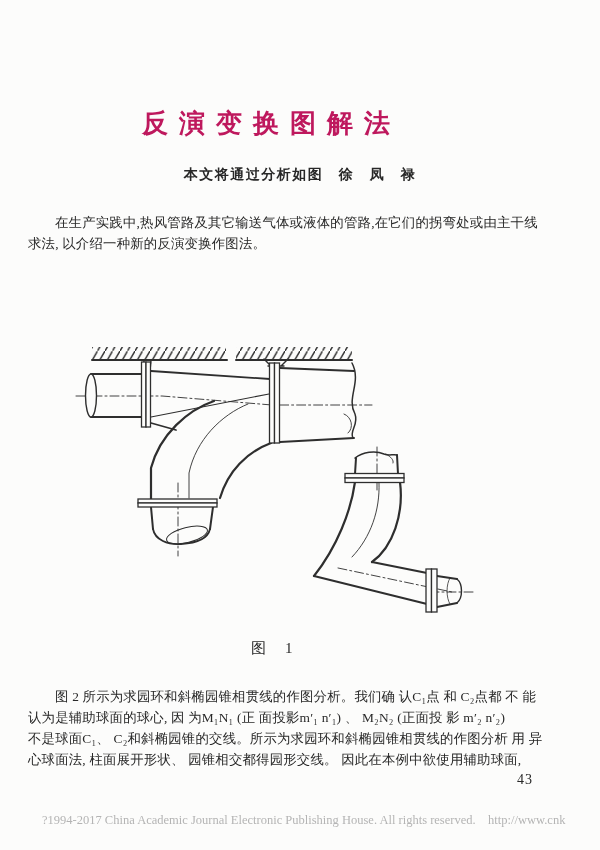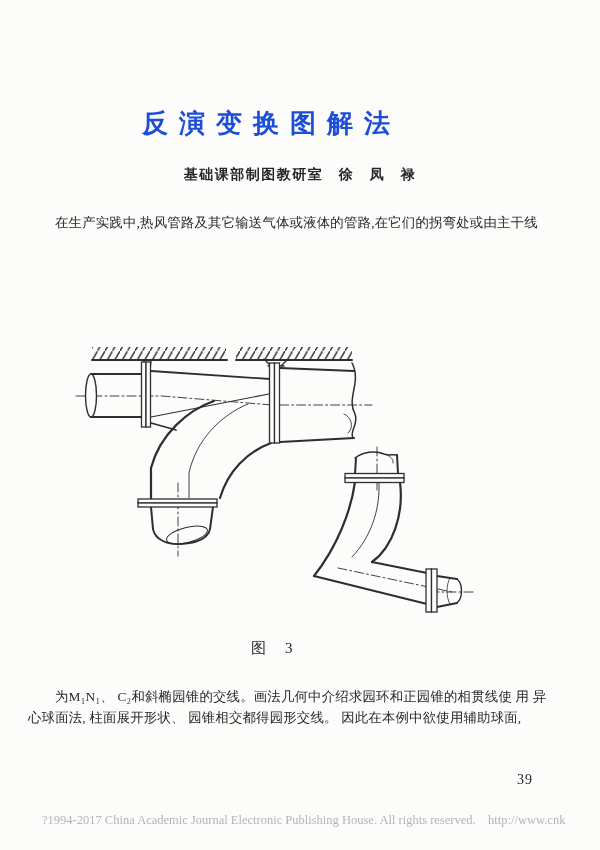--- a/index.html
+++ b/index.html
@@ -15,21 +15,21 @@
     background:var(--paper);
     font-family:"Liberation Serif","DejaVu Serif",serif;
     color:var(--text);
   }
   .abs{position:absolute;}
   .article-title{
     top:106px;left:0;width:532px;
     text-align:center;
     font-size:26px;font-weight:bold;
     letter-spacing:11px;padding-left:11px;
-    color:#1d4ed8;
+    color:#be185d;
     white-space:pre;
   }
   .byline{
     top:166px;left:0;width:600px;
     text-align:center;
     font-size:14px;font-weight:bold;
     letter-spacing:1.5px;
     white-space:pre;
   }
   .para{left:28px;width:540px;}
@@ -59,24 +59,25 @@
     color:var(--footer);
     white-space:pre;
     font-family:"Liberation Serif","DejaVu Serif",serif;
   }
 </style>
 </head>
 <body>
 
 <div class="abs article-title">反演变换图解法</div>
 
-<div class="abs byline">基础课部制图教研室　徐　凤　禄</div>
+<div class="abs byline">本文将通过分析如图　徐　凤　禄</div>
 
 <div class="abs para para1">
   <div class="line">在生产实践中,热风管路及其它输送气体或液体的管路,在它们的拐弯处或由主干线</div>
+  <div class="line">求法, 以介绍一种新的反演变换作图法。</div>
 </div>
 
 <svg class="abs fig-svg" viewBox="0 330 600 312" fill="none" stroke="currentColor" stroke-linecap="round">
   <defs>
     <pattern id="hatch" width="7.5" height="13" patternUnits="userSpaceOnUse">
       <line x1="0" y1="13" x2="7.5" y2="0" stroke="currentColor" stroke-width="1.4"></line>
     </pattern>
   </defs>
 
   <g>
@@ -166,22 +167,24 @@
   </g>
 
   <g stroke-width="1.3" fill="#fcfcfb">
     <rect x="345" y="473.5" width="59" height="4.5"></rect>
     <rect x="345" y="478" width="59" height="4.5"></rect>
     <rect x="426" y="569" width="5.5" height="43"></rect>
     <rect x="431.5" y="569" width="5.5" height="43"></rect>
   </g>
 </svg>
 
-<div class="abs fig-caption">图　3</div>
+<div class="abs fig-caption">图　1</div>
 
 <div class="abs para para2">
-  <div class="line">为M₁N₁、 C₂和斜椭园锥的交线。画法几何中介绍求园环和正园锥的相贯线使 用 异</div>
+  <div class="line">图 2 所示为求园环和斜椭园锥相贯线的作图分析。我们确 认C₁点 和 C₂点都 不 能</div>
+  <div class="line">认为是辅助球面的球心, 因 为M₁N₁ (正 面投影m′₁ n′₁) 、 M₂N₂ (正面投 影 m′₂ n′₂)</div>
+  <div class="line">不是球面C₁、 C₂和斜椭园锥的交线。所示为求园环和斜椭园锥相贯线的作图分析 用 异</div>
   <div class="line">心球面法, 柱面展开形状、 园锥相交都得园形交线。 因此在本例中欲使用辅助球面,</div>
 </div>
 
-<div class="abs page-number">39</div>
+<div class="abs page-number">43</div>
 
 <div class="abs footer-line">?1994-2017 China Academic Journal Electronic Publishing House. All rights reserved.    http://www.cnk</div>
 
 </body></html>

